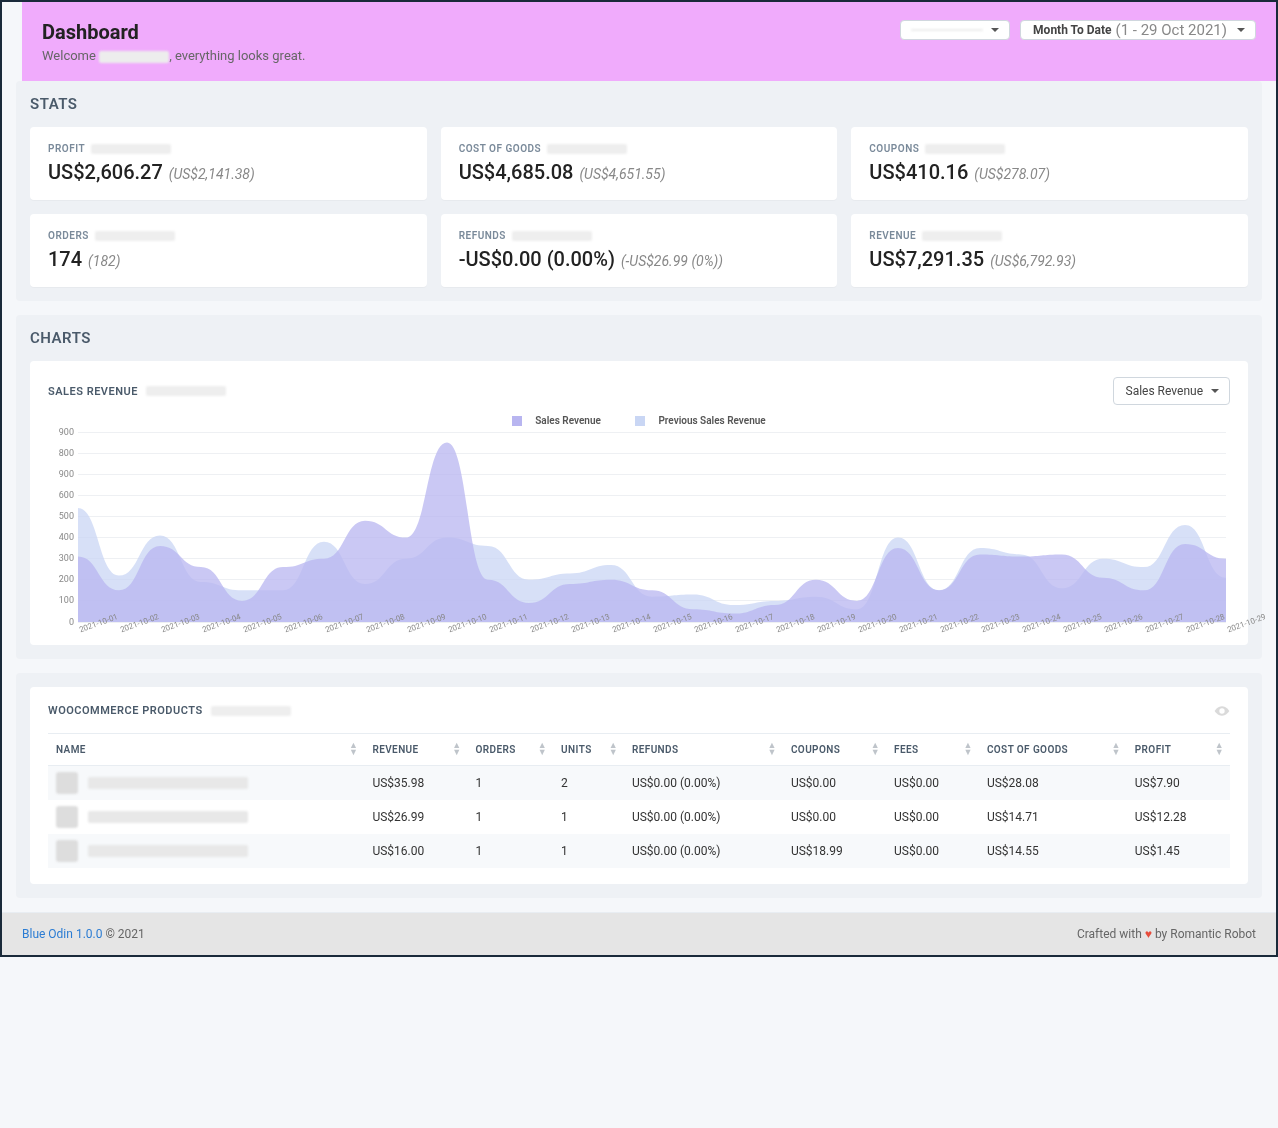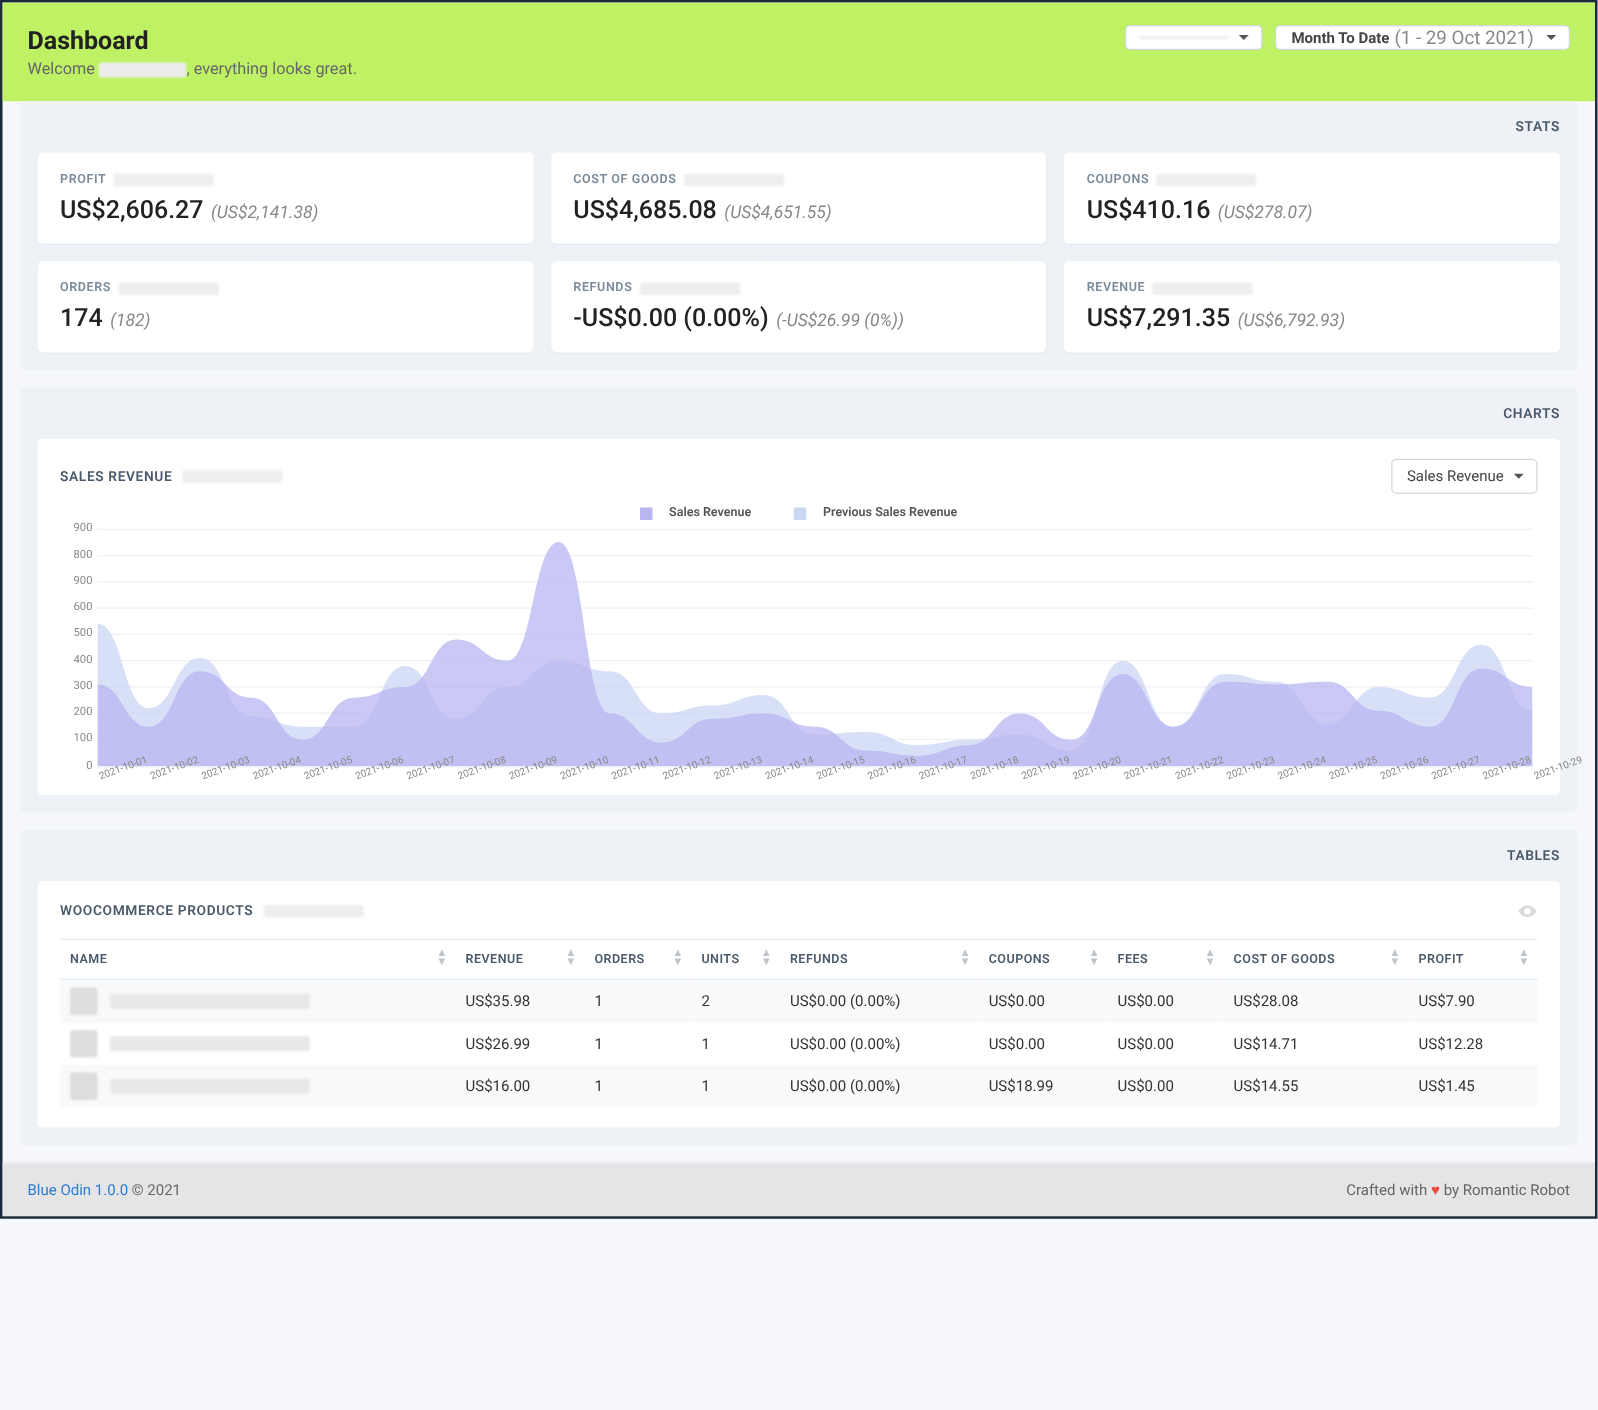--- a/index.html
+++ b/index.html
@@ -8,21 +8,22 @@
     background: #f5f7fa;
     color: #333;
     width: 1278px;
     border: 2px solid #1a2a3a;
   }
   .header {
     display: flex;
     justify-content: space-between;
     align-items: flex-start;
     padding: 18px 20px 18px 20px;
-    background: #bef264;
+    background: #f0abfc;
+    margin-left: 20px;
   }
   .header-left h1 { font-size: 20px; font-weight: 700; color: #222; }
   .header-left p { font-size: 13px; color: #666; margin-top: 4px; }
   .header-left .blur-name { display: inline-block; width: 70px; height: 12px; background: #ededed; vertical-align: middle; border-radius: 2px; filter: blur(1px); }
   .header-right { display: flex; gap: 10px; }
   .select-box {
     background: #fff;
     border: 1px solid #d0d7de;
     border-radius: 4px;
     padding: 6px 28px 6px 12px;
@@ -49,27 +50,26 @@
   }
   .select-box .sub { color: #888; font-size: 15px; margin-left: 4px; }
 
   .section {
     margin: 0 14px 14px 14px;
     background: #eef1f5;
     border-radius: 4px;
     padding: 14px;
   }
   .section-title {
-    font-size: 11px;
+    font-size: 15px;
     font-weight: 600;
     letter-spacing: 0.5px;
     color: #4a5a6a;
     text-transform: uppercase;
     margin-bottom: 14px;
-    text-align: right;
   }
 
   .stats-grid {
     display: grid;
     grid-template-columns: repeat(3, 1fr);
     gap: 14px;
   }
   .stat-card {
     background: #fff;
     border-radius: 4px;
@@ -291,21 +291,20 @@
         <span>2021-10-25</span>
         <span>2021-10-26</span>
         <span>2021-10-27</span>
         <span>2021-10-28</span>
         <span>2021-10-29</span>
       </div>
   </div>
 </div>
 
 <div class="section">
-  <div class="section-title">Tables</div>
   <div class="table-card">
     <div class="table-head">
       <div class="chart-title">
         <span>WooCommerce Products</span>
         <span class="blur-chip"></span>
       </div>
       <svg class="eye-icon" viewBox="0 0 24 24">
           <path fill="#888" d="M12 5c-7 0-11 7-11 7s4 7 11 7 11-7 11-7-4-7-11-7zm0 11a4 4 0 110-8 4 4 0 010 8z"></path>
         </svg>
     </div>

